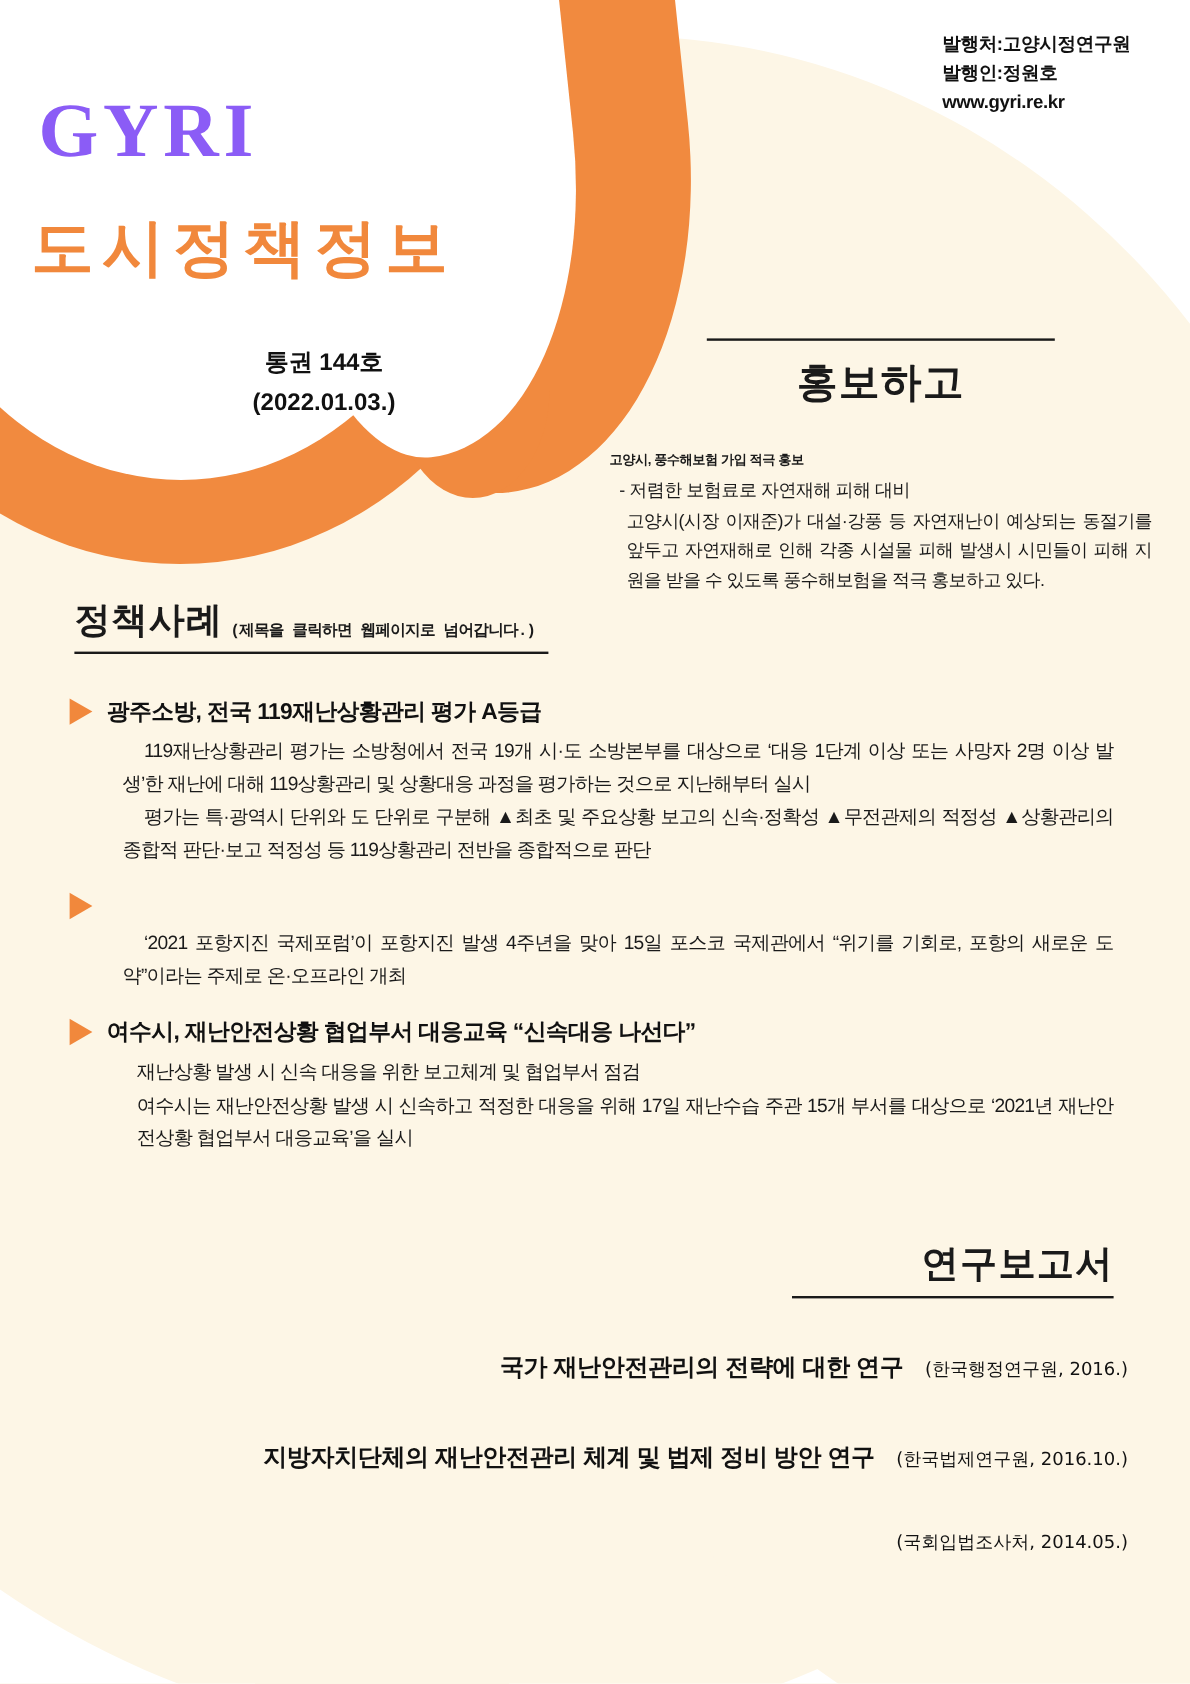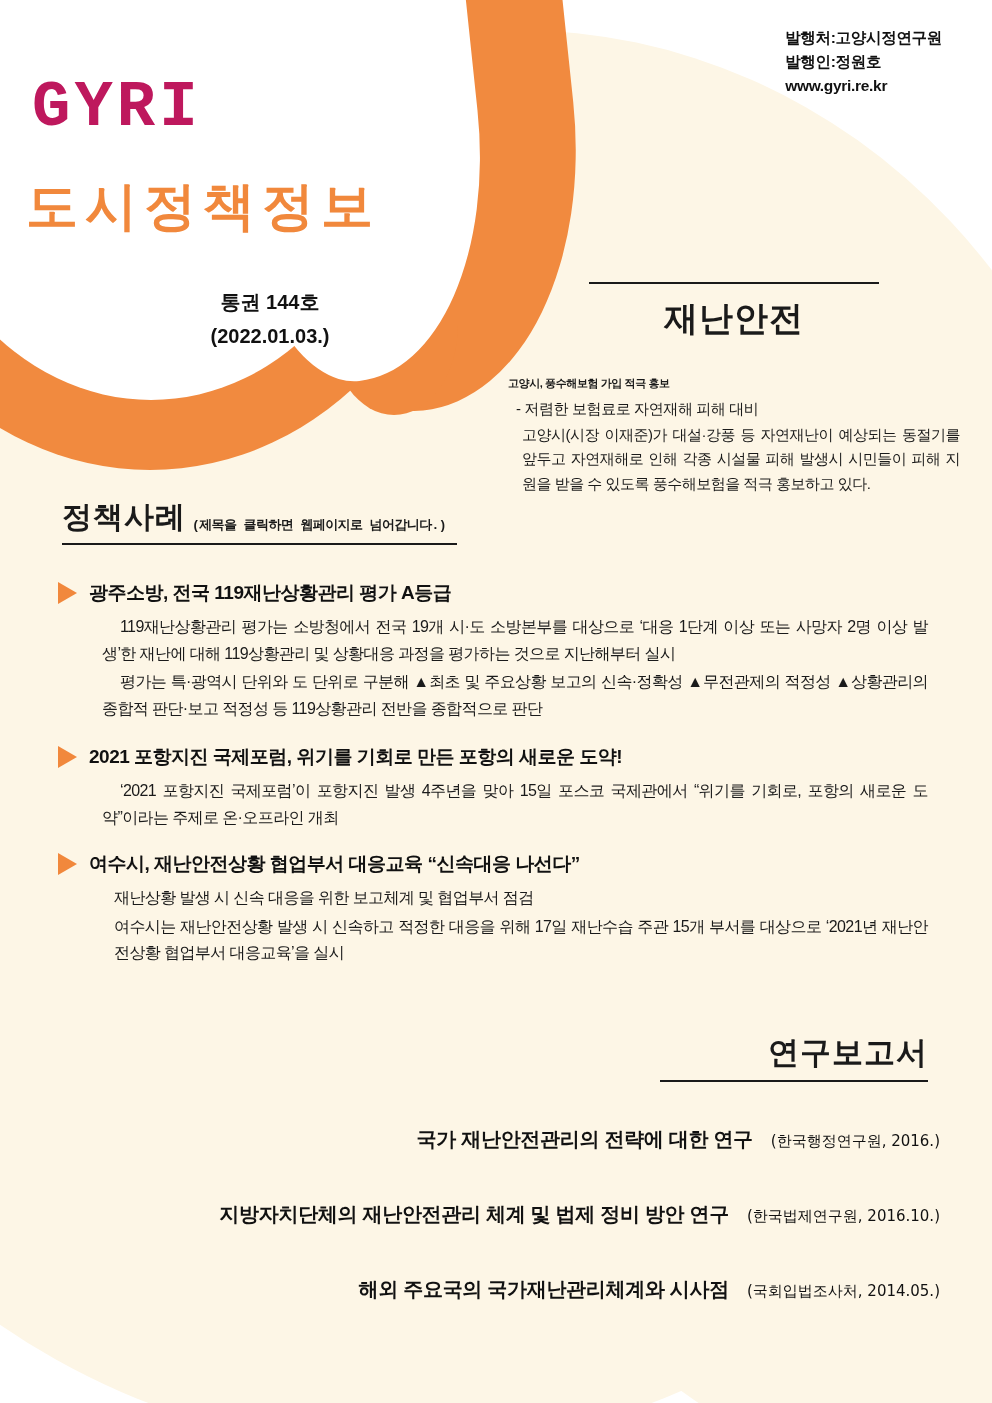--- a/index.html
+++ b/index.html
@@ -117,23 +117,23 @@
     color: #111;
   }
 
   
   .logo-gyri {
     position: absolute;
     left: 32px;
     top: 72px;
     font-size: 64px;
     font-weight: bold;
-    color: #be185d;
+    color: #8b5cf6;
     letter-spacing: 4px;
-    font-family: Liberation Mono, monospace;
+    font-family: Liberation Serif, serif;
   }
   .logo-title {
     position: absolute;
     left: 26px;
     top: 172px;
     font-size: 52px;
     font-weight: bold;
     color: #f1883c;
     letter-spacing: 7px;
   }
@@ -340,21 +340,21 @@
 
   <div class="logo-gyri">GYRI</div>
   <div class="logo-title">도시정책정보</div>
   <div class="issue">
     <div>통권 144호</div>
     <div>(2022.01.03.)</div>
   </div>
 
   <div class="kw-wrap">
     <div class="kw-rule"></div>
-    <div class="kw-main">재난안전</div>
+    <div class="kw-main">홍보하고</div>
     <div class="kw-head">고양시, 풍수해보험 가입 적극 홍보</div>
     <div class="kw-sub">- 저렴한 보험료로 자연재해 피해 대비</div>
     <div class="kw-body">고양시(시장 이재준)가 대설·강풍 등 자연재난이 예상되는 동절기를 앞두고 자연재해로 인해 각종 시설물 피해 발생시 시민들이 피해 지원을 받을 수 있도록 풍수해보험을 적극 홍보하고 있다.</div>
   </div>
 
   <div class="sec-policy">
     <div class="row">
       <div class="title">정책사례</div>
       <div class="note">(제목을 클릭하면 웹페이지로 넘어갑니다.)</div>
     </div>
@@ -370,21 +370,20 @@
       </div>
       <p class="art-p indent">119재난상황관리 평가는 소방청에서 전국 19개 시·도 소방본부를 대상으로 ‘대응 1단계 이상 또는 사망자 2명 이상 발생’한 재난에 대해 119상황관리 및 상황대응 과정을 평가하는 것으로 지난해부터 실시</p>
       <p class="art-p indent">평가는 특·광역시 단위와 도 단위로 구분해 ▲최초 및 주요상황 보고의 신속·정확성 ▲무전관제의 적정성 ▲상황관리의 종합적 판단·보고 적정성 등 119상황관리 전반을 종합적으로 판단</p>
     </div>
 
     <div class="gap-1"></div>
 
     <div class="article">
       <div class="art-head">
         <span class="tri"></span>
-        <span class="art-title">2021 포항지진 국제포럼, 위기를 기회로 만든 포항의 새로운 도약!</span>
       </div>
       <p class="art-p indent">‘2021 포항지진 국제포럼’이 포항지진 발생 4주년을 맞아 15일 포스코 국제관에서 “위기를 기회로, 포항의 새로운 도약”이라는 주제로 온·오프라인 개최</p>
     </div>
 
     <div class="gap-2"></div>
 
     <div class="article">
       <div class="art-head">
         <span class="tri"></span>
         <span class="art-title">여수시, 재난안전상황 협업부서 대응교육 “신속대응 나선다”</span>
@@ -403,18 +402,17 @@
   <div class="reports">
     <div class="report-row">
       <span class="report-title">국가 재난안전관리의 전략에 대한 연구</span>
       <span class="report-src">(한국행정연구원, 2016.)</span>
     </div>
     <div class="report-row">
       <span class="report-title">지방자치단체의 재난안전관리 체계 및 법제 정비 방안 연구</span>
       <span class="report-src">(한국법제연구원, 2016.10.)</span>
     </div>
     <div class="report-row">
-      <span class="report-title">해외 주요국의 국가재난관리체계와 시사점</span>
       <span class="report-src">(국회입법조사처, 2014.05.)</span>
     </div>
   </div>
 
 </div>
 
 </body></html>

